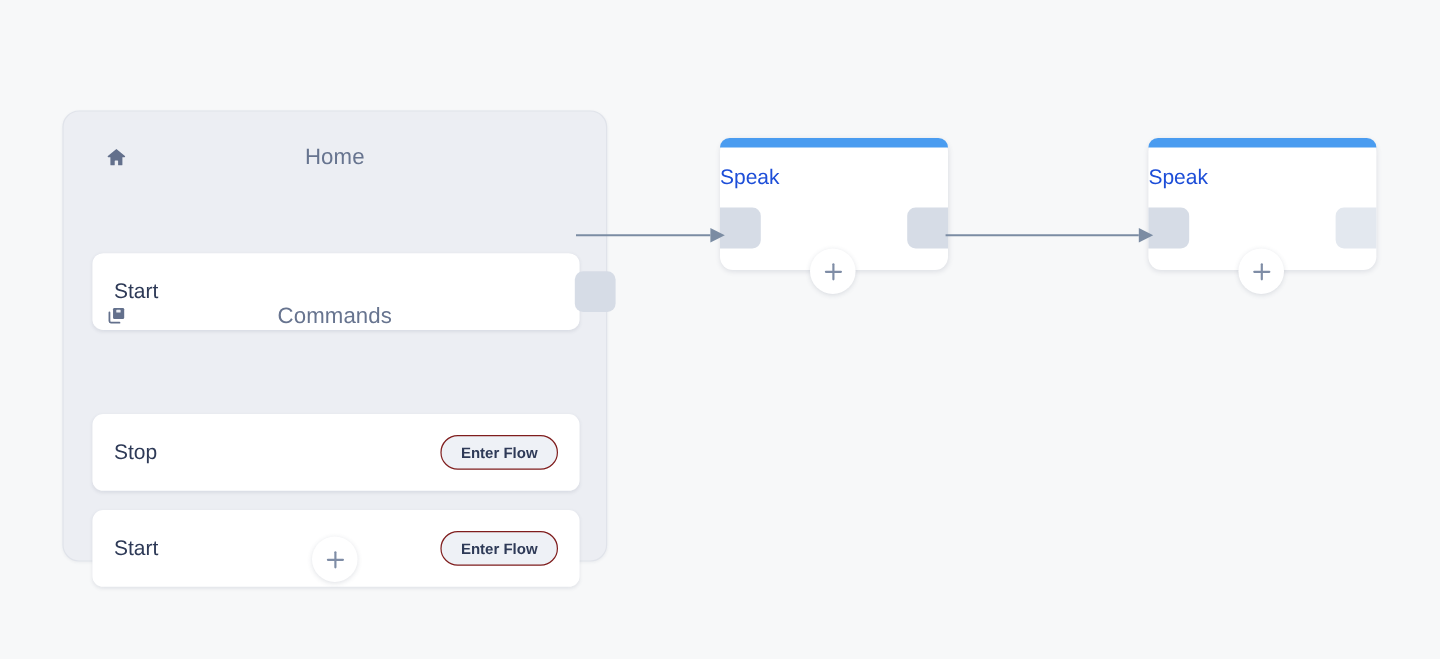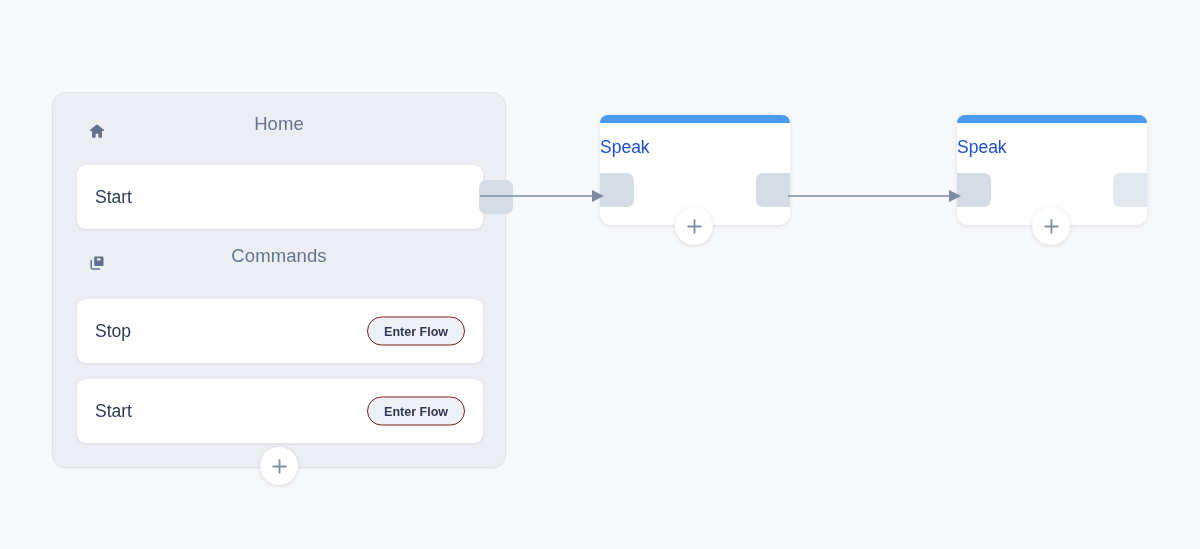--- a/index.html
+++ b/index.html
@@ -33,21 +33,21 @@
     box-sizing: border-box;
     box-shadow: 0 1px 2px rgba(60,72,100,0.05);
   }
 
   .section-head {
     position: absolute;
     left: 0;
     width: 100%;
     height: 36px;
     display: flex;
-    align-items: flex-start;
+    align-items: center;
     justify-content: center;
   }
   .section-head .sec-icon {
     position: absolute;
     left: 34px;
     top: 50%;
     transform: translateY(-50%);
     width: 20px;
     height: 20px;
     display: flex;
@@ -67,20 +67,21 @@
   
   .row-card {
     position: absolute;
     left: 24px;
     width: 406px;
     height: 64px;
     background: #ffffff;
     border-radius: 9px;
     box-shadow: 0 1px 3px rgba(60,72,100,0.10);
     box-sizing: border-box;
+    margin-top: 46px;
   }
   .row-card .row-label {
     position: absolute;
     left: 18px;
     top: 50%;
     transform: translateY(-50%);
     font-size: 17.5px;
     color: #2e3a57;
   }
 

